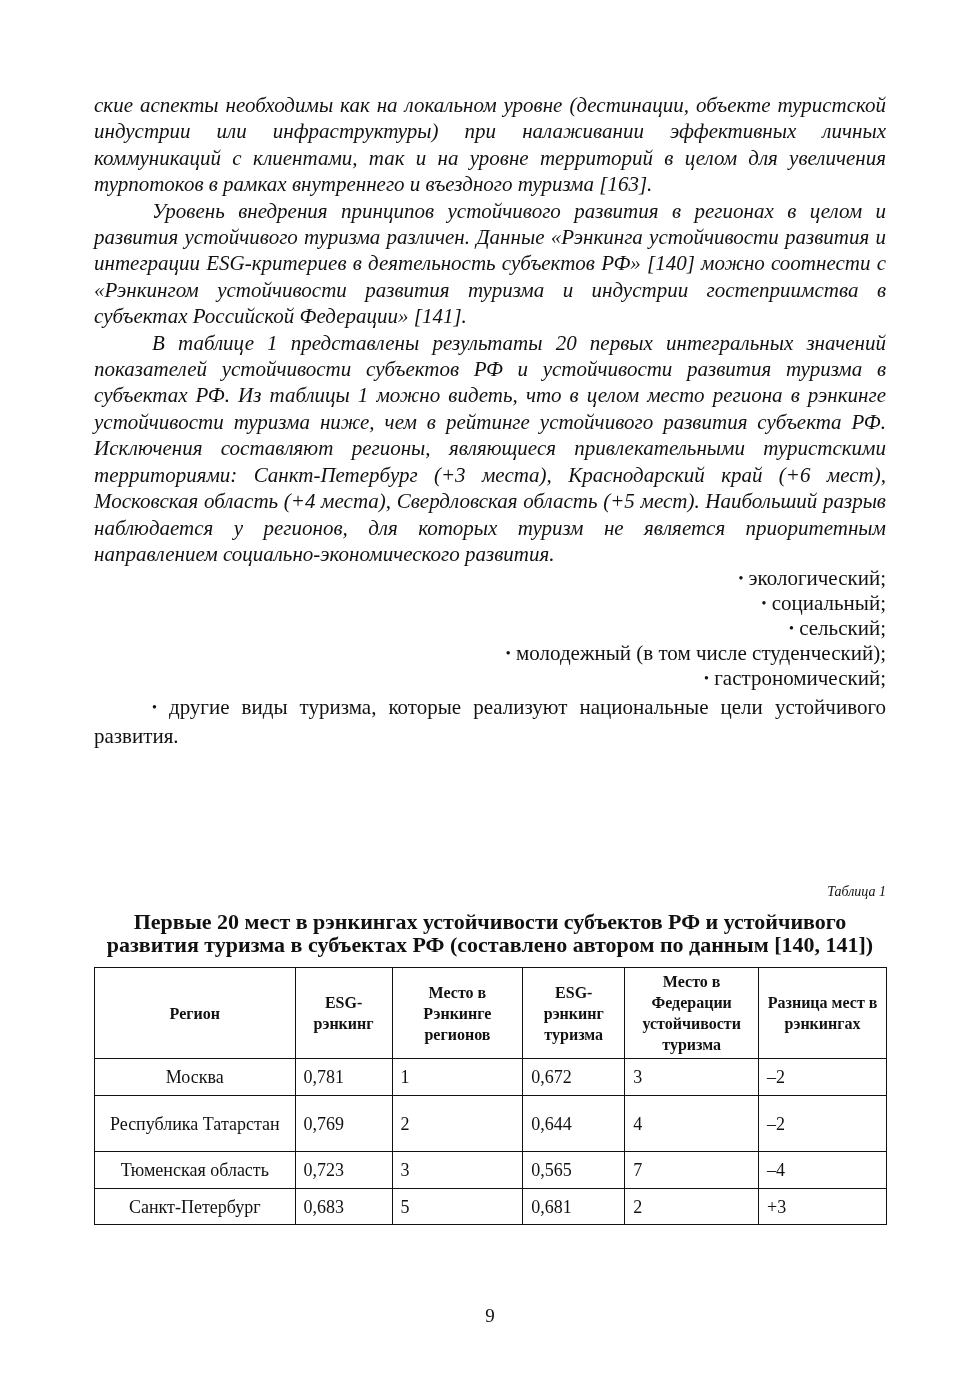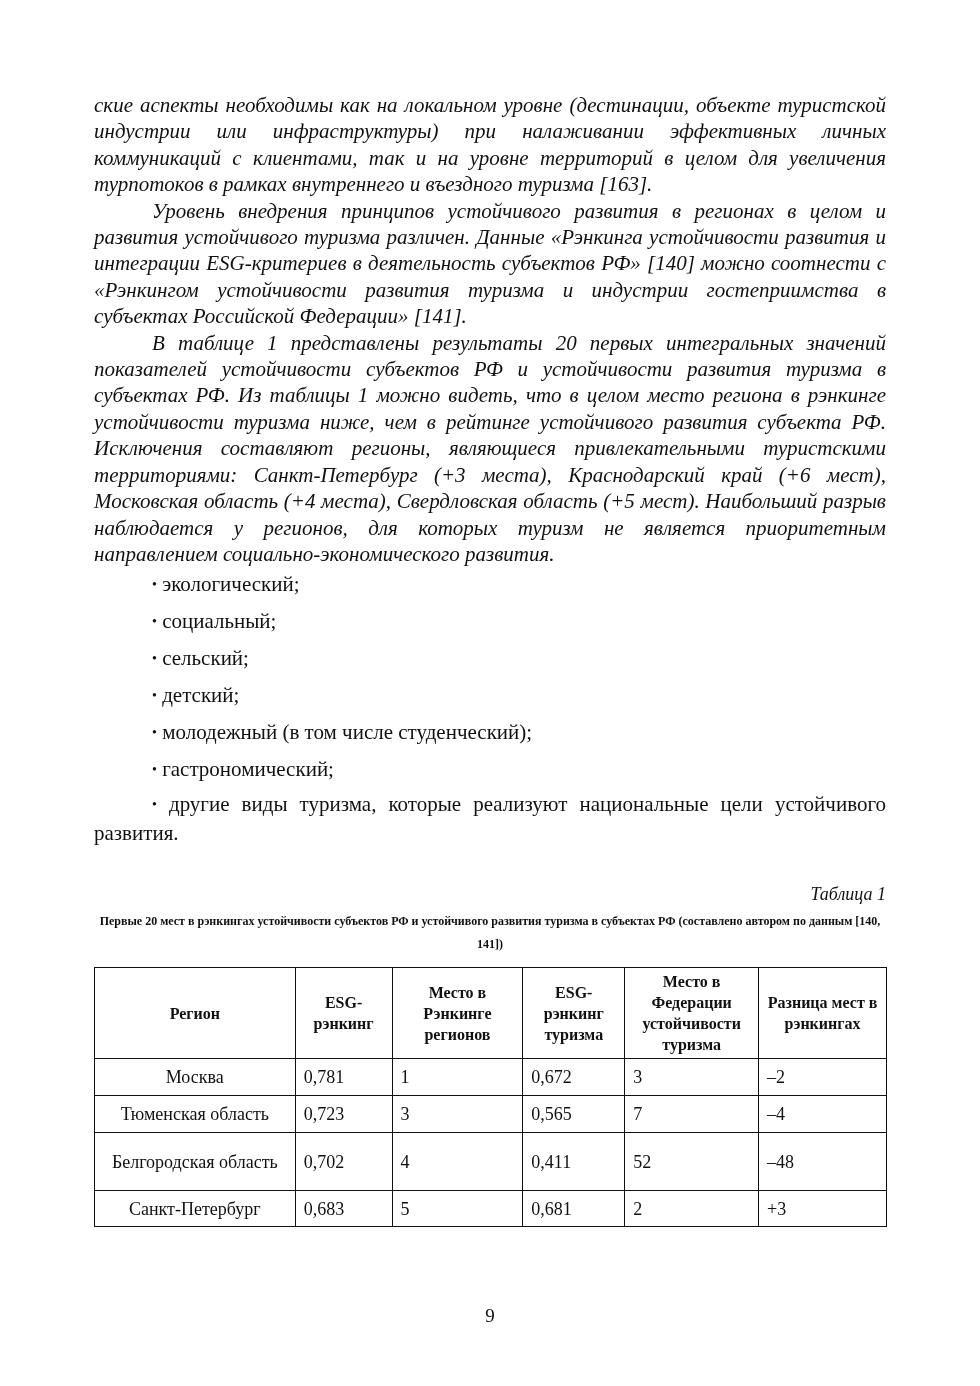--- a/index.html
+++ b/index.html
@@ -1,44 +1,43 @@
 <!DOCTYPE html>
 <html><head>
 <meta charset="utf-8">
 <style>
   html, body { margin: 0; padding: 0; background: #ffffff; }
   body { width: 980px; height: 1386px; position: relative; overflow: hidden; color: #111; }
   .page { position: absolute; left: 94px; top: 92px; width: 792px; font-family: "Liberation Serif", serif; font-size: 21px; line-height: 26.4px; }
   .para { margin: 0; text-align: justify; text-indent: 58px; font-style: italic; }
   .para.noindent { text-indent: 0; }
   .bullets { margin: 0; padding: 0; list-style: none; }
-  .bullets li { text-indent: 58px; margin: 0; line-height: 35px; }
+  .bullets li { text-indent: 58px; margin: 0; line-height: 22px; text-align: right; }
   .bullets li.last { text-align: justify; line-height: 27px; margin-top: 2px; }
   .bullet-dot { font-size: 14px; position: relative; top: -2px; }
-  .table-label { position: absolute; right: 94px; top: 884px; font-family: "Liberation Serif", serif; font-style: italic; font-size: 18px; }
-  .table-title { position: absolute; left: 94px; width: 792px; top: 910px; text-align: center; font-family: "Liberation Serif", serif; font-weight: bold; font-size: 12px; line-height: 23px; }
+  .table-label { position: absolute; right: 94px; top: 884px; font-family: "Liberation Serif", serif; font-style: italic; font-size: 14px; }
+  .table-title { position: absolute; left: 94px; width: 792px; top: 910px; text-align: center; font-family: "Liberation Serif", serif; font-weight: bold; font-size: 22px; line-height: 23px; }
   table.data { position: absolute; left: 94px; top: 967px; width: 793px; border-collapse: collapse; font-family: "Liberation Serif", serif; font-size: 18px; }
   table.data th, table.data td { border: 1.5px solid #111; padding: 0 8px; }
   table.data th { font-weight: bold; font-size: 16px; line-height: 21px; text-align: center; height: 90px; }
   table.data td { text-align: left; line-height: 22px; }
   table.data td.region { text-align: center; }
   .page-number { position: absolute; left: 0; width: 980px; top: 1305px; text-align: center; font-family: "Liberation Serif", serif; font-size: 19px; }
 </style>
 </head>
 <body>
 
 <div class="page">
   <p class="para noindent">ские аспекты необходимы как на локальном уровне (дестинации, объекте туристской индустрии или инфраструктуры) при налаживании эффективных личных коммуникаций с клиентами, так и на уровне территорий в целом для увеличения турпотоков в рамках внутреннего и въездного туризма [163].</p>
   <p class="para">Уровень внедрения принципов устойчивого развития в регионах в целом и развития устойчивого туризма различен. Данные «Рэнкинга устойчивости развития и интеграции ESG-критериев в деятельность субъектов РФ» [140] можно соотнести с «Рэнкингом устойчивости развития туризма и индустрии гостеприимства в субъектах Российской Федерации» [141].</p>
   <p class="para">В таблице 1 представлены результаты 20 первых интегральных значений показателей устойчивости субъектов РФ и устойчивости развития туризма в субъектах РФ. Из таблицы 1 можно видеть, что в целом место региона в рэнкинге устойчивости туризма ниже, чем в рейтинге устойчивого развития субъекта РФ. Исключения составляют регионы, являющиеся привлекательными туристскими территориями: Санкт-Петербург (+3 места), Краснодарский край (+6 мест), Московская область (+4 места), Свердловская область (+5 мест). Наибольший разрыв наблюдается у регионов, для которых туризм не является приоритетным направлением социально-экономического развития.</p>
   <ul class="bullets">
     <li><span class="bullet-dot">•</span> <span>экологический;</span></li>
     <li><span class="bullet-dot">•</span> <span>социальный;</span></li>
     <li><span class="bullet-dot">•</span> <span>сельский;</span></li>
-    <li><span class="bullet-dot">•</span> <span>детский;</span></li>
     <li><span class="bullet-dot">•</span> <span>молодежный (в том числе студенческий);</span></li>
     <li><span class="bullet-dot">•</span> <span>гастрономический;</span></li>
     <li class="last"><span class="bullet-dot">•</span> <span>другие виды туризма, которые реализуют национальные цели устойчивого развития.</span></li>
   </ul>
 </div>
 
 <div class="table-label">Таблица 1</div>
 <div class="table-title">Первые 20 мест в рэнкингах устойчивости субъектов РФ и устойчивого развития туризма в субъектах РФ (составлено автором по данным [140, 141])</div>
 
 <table class="data">
@@ -62,35 +61,35 @@
   </thead>
   <tbody>
     <tr style="height:37px">
       <td class="region">Москва</td>
       <td>0,781</td>
       <td>1</td>
       <td>0,672</td>
       <td>3</td>
       <td>–2</td>
     </tr>
+    <tr style="height:56px">
+      <td class="region">Республика Татарстан</td>
+      <td>0,769</td>
+      <td>2</td>
+      <td>0,644</td>
+      <td>4</td>
+      <td>–2</td>
+    </tr>
     <tr style="height:37px">
       <td class="region">Тюменская область</td>
       <td>0,723</td>
       <td>3</td>
       <td>0,565</td>
       <td>7</td>
       <td>–4</td>
-    </tr>
-    <tr style="height:58px">
-      <td class="region">Белгородская область</td>
-      <td>0,702</td>
-      <td>4</td>
-      <td>0,411</td>
-      <td>52</td>
-      <td>–48</td>
     </tr>
     <tr style="height:36px">
       <td class="region">Санкт-Петербург</td>
       <td>0,683</td>
       <td>5</td>
       <td>0,681</td>
       <td>2</td>
       <td>+3</td>
     </tr>
   </tbody>

